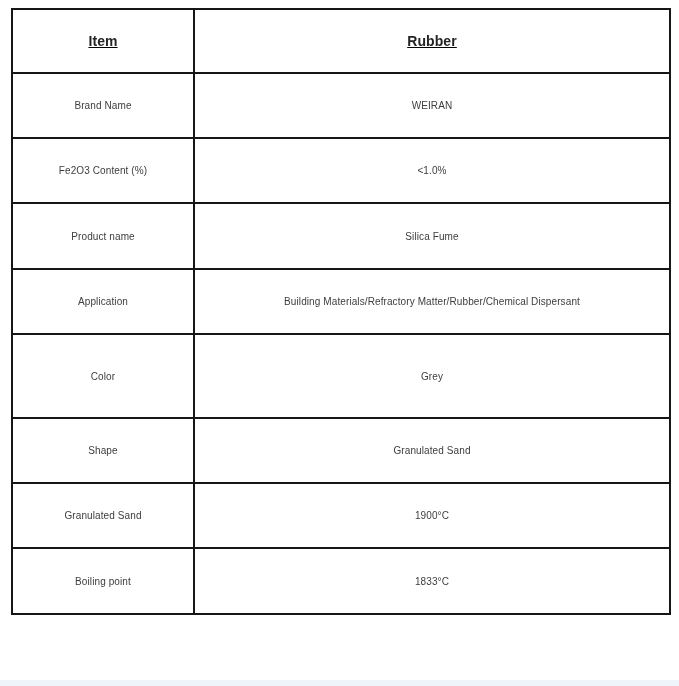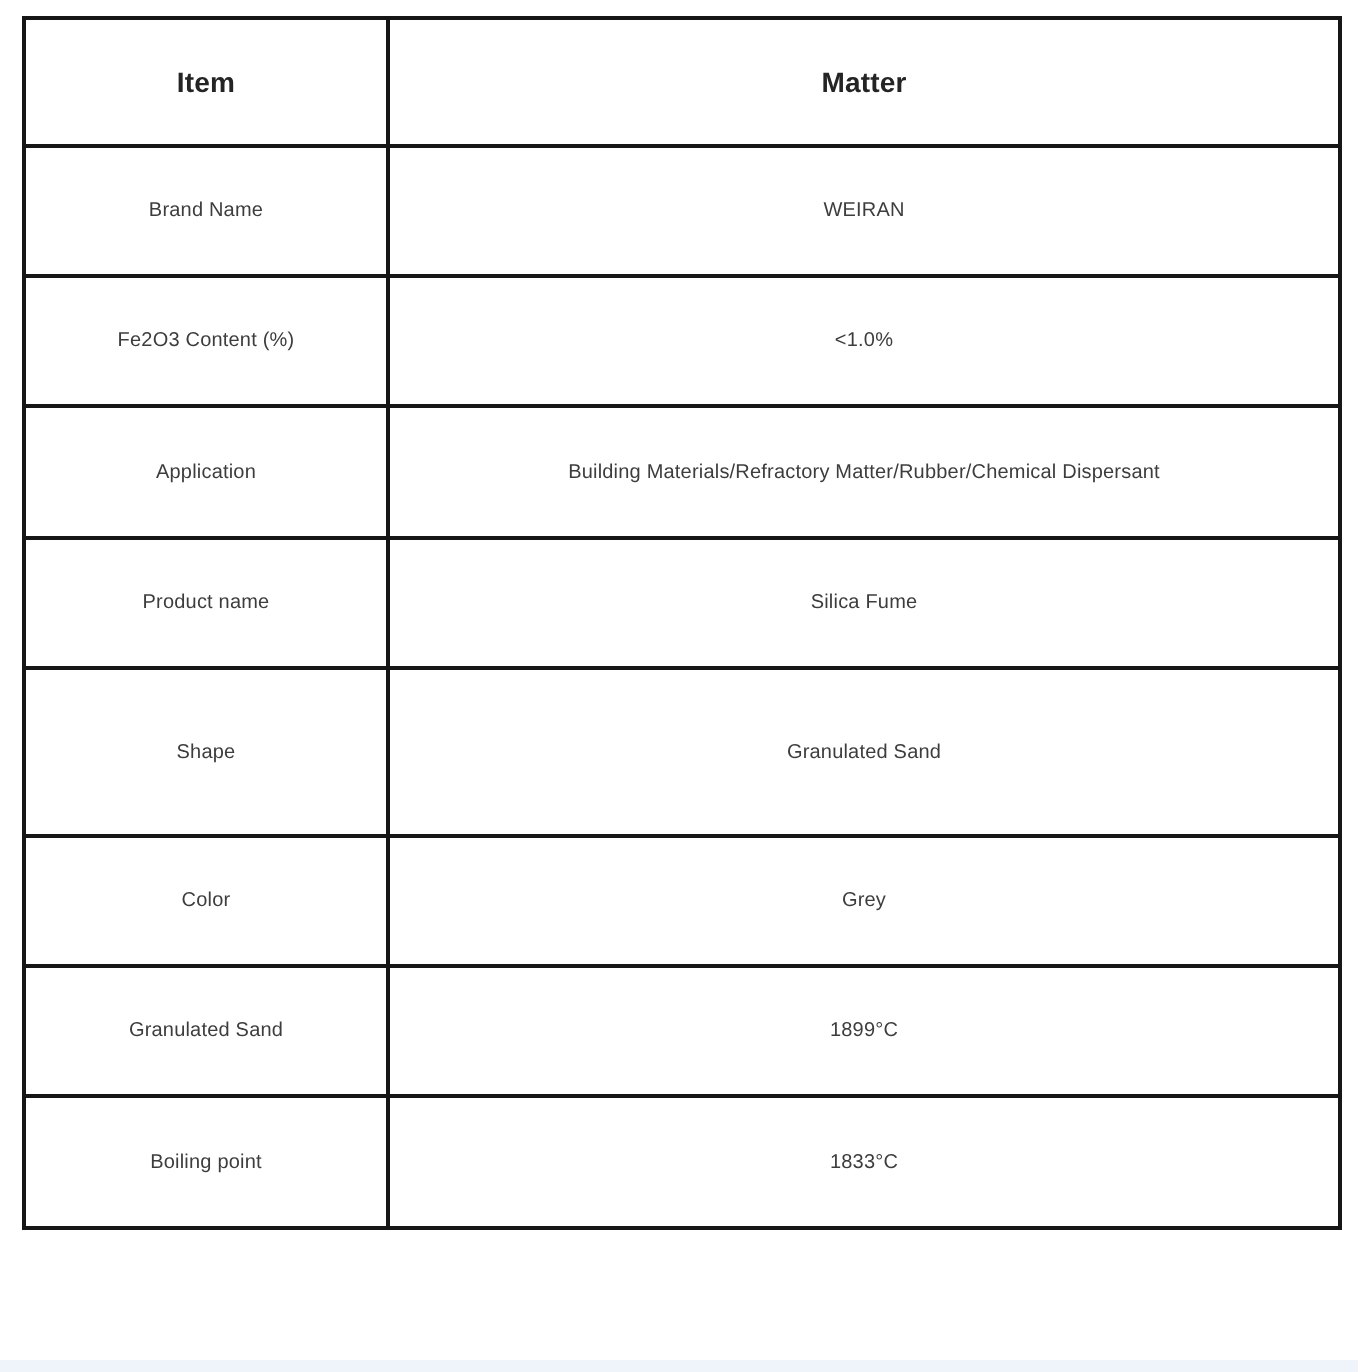--- a/index.html
+++ b/index.html
@@ -32,21 +32,21 @@
     text-align: center;
     vertical-align: middle;
     font-size: 10px;
     color: #3d3d3d;
     padding: 0 10px;
     letter-spacing: 0.1px;
   }
   table.spec-table col.col-item { width: 182px; }
   table.spec-table col.col-value { width: 476px; }
   table.spec-table tr { height: 65px; }
-  table.spec-table tr:nth-child(1)  { height: 64px; }
+  table.spec-table tr:nth-child(1)  { height: 64px; text-decoration: underline; }
   table.spec-table tr:nth-child(4)  { height: 66px; margin-left: 19px; }
   table.spec-table tr:nth-child(6)  { height: 84px; }
   table.spec-table tr:nth-child(9)  { height: 66px; }
   table.spec-table tr:nth-child(10) { height: 44px; }
   table.spec-table tr.header-row td {
     font-weight: bold;
     color: #242424;
     font-size: 14px;
   }
   .bottom-strip {
@@ -64,49 +64,49 @@
 <div class="page">
 
   <table class="spec-table">
     <colgroup>
       <col class="col-item">
       <col class="col-value">
     </colgroup>
     <tbody>
       <tr class="header-row">
         <td>Item</td>
-        <td>Matter</td>
+        <td>Rubber</td>
       </tr>
       <tr>
         <td>Brand Name</td>
         <td>WEIRAN</td>
       </tr>
       <tr>
         <td>Fe2O3 Content (%)</td>
         <td>&lt;1.0%</td>
       </tr>
       <tr>
+        <td>Product name</td>
+        <td>Silica Fume</td>
+      </tr>
+      <tr>
         <td>Application</td>
         <td>Building Materials/Refractory Matter/Rubber/Chemical Dispersant</td>
       </tr>
       <tr>
-        <td>Product name</td>
-        <td>Silica Fume</td>
+        <td>Color</td>
+        <td>Grey</td>
       </tr>
       <tr>
         <td>Shape</td>
         <td>Granulated Sand</td>
       </tr>
       <tr>
-        <td>Color</td>
-        <td>Grey</td>
-      </tr>
-      <tr>
         <td>Granulated Sand</td>
-        <td>1899°C</td>
+        <td>1900°C</td>
       </tr>
       <tr>
         <td>Boiling point</td>
         <td>1833°C</td>
       </tr>
     </tbody>
   </table>
 
   <div class="bottom-strip"></div>
 

